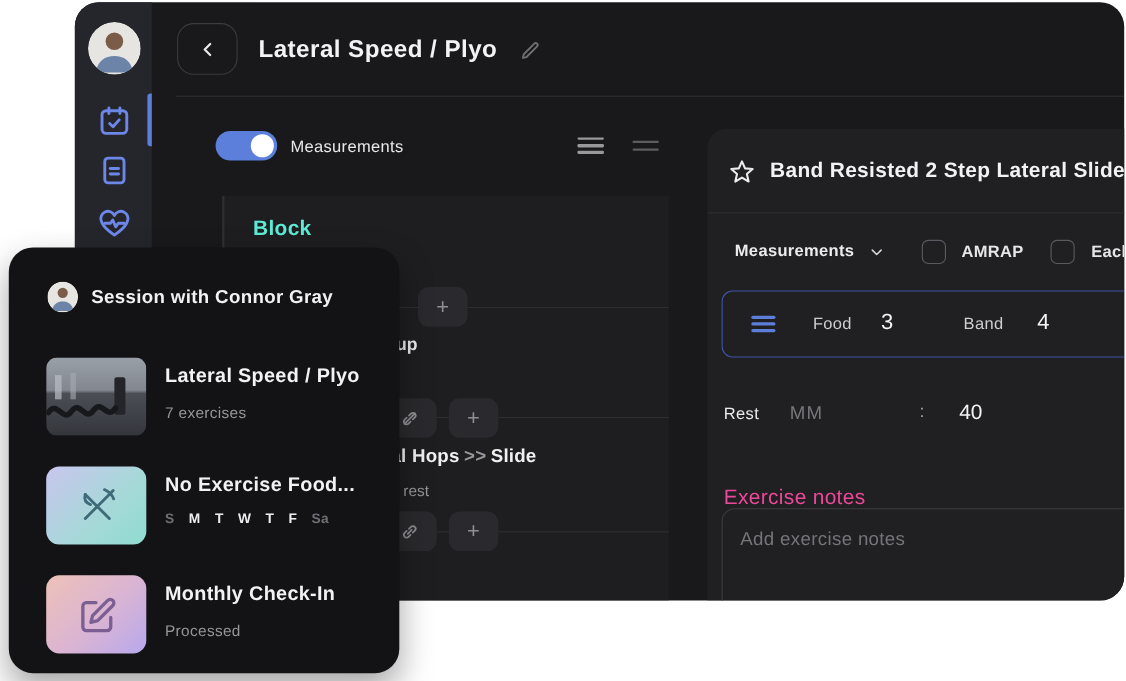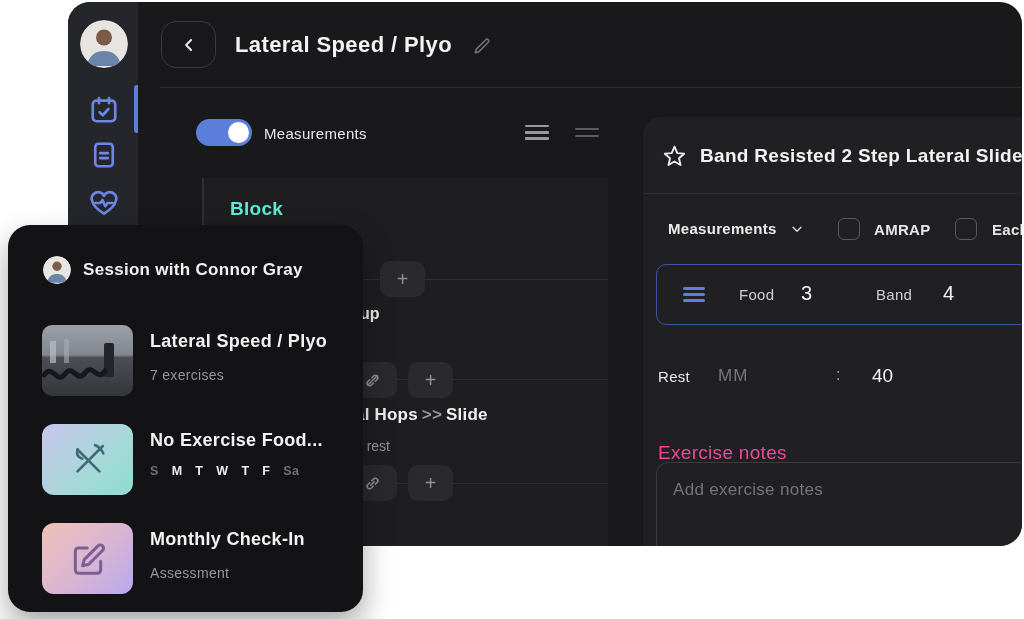--- a/index.html
+++ b/index.html
@@ -296,17 +296,17 @@
     </div>
 
     <div class="card-item ci3">
       <div class="ci-tile tile-check">
         <svg viewBox="0 0 24 24" width="38" height="38" stroke="#7b5f93" stroke-width="1.9" fill="none" stroke-linecap="round" stroke-linejoin="round">
           <path d="M20 13.5V19a2 2 0 0 1-2 2H6a2 2 0 0 1-2-2V7a2 2 0 0 1 2-2h5.5"></path>
           <path d="M18.3 3.7a2.05 2.05 0 0 1 2.9 2.9L12.5 15.3l-3.9 1 1-3.9z"></path>
         </svg>
       </div>
       <div class="ci-title">Monthly Check-In</div>
-      <div class="ci-sub">Assessment</div>
+      <div class="ci-sub">Processed</div>
     </div>
   </div>
 
 </div>
 
 </body></html>

